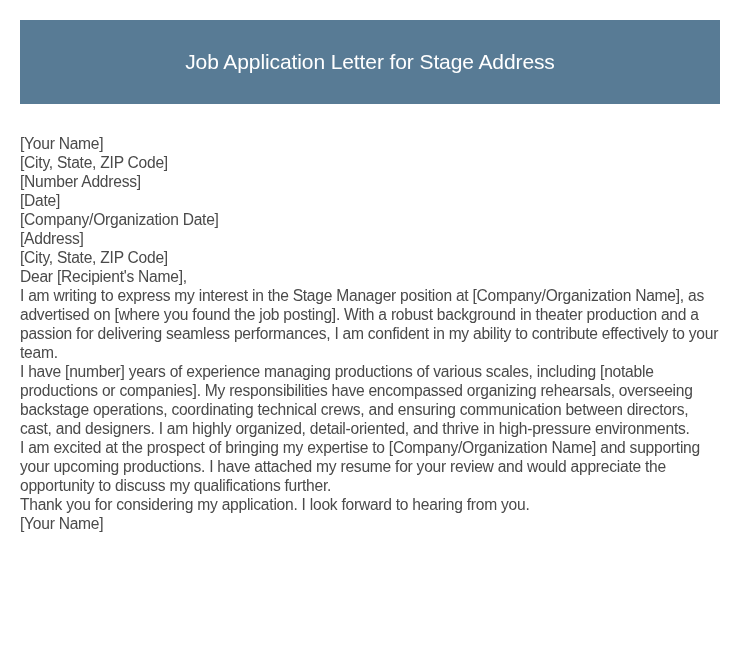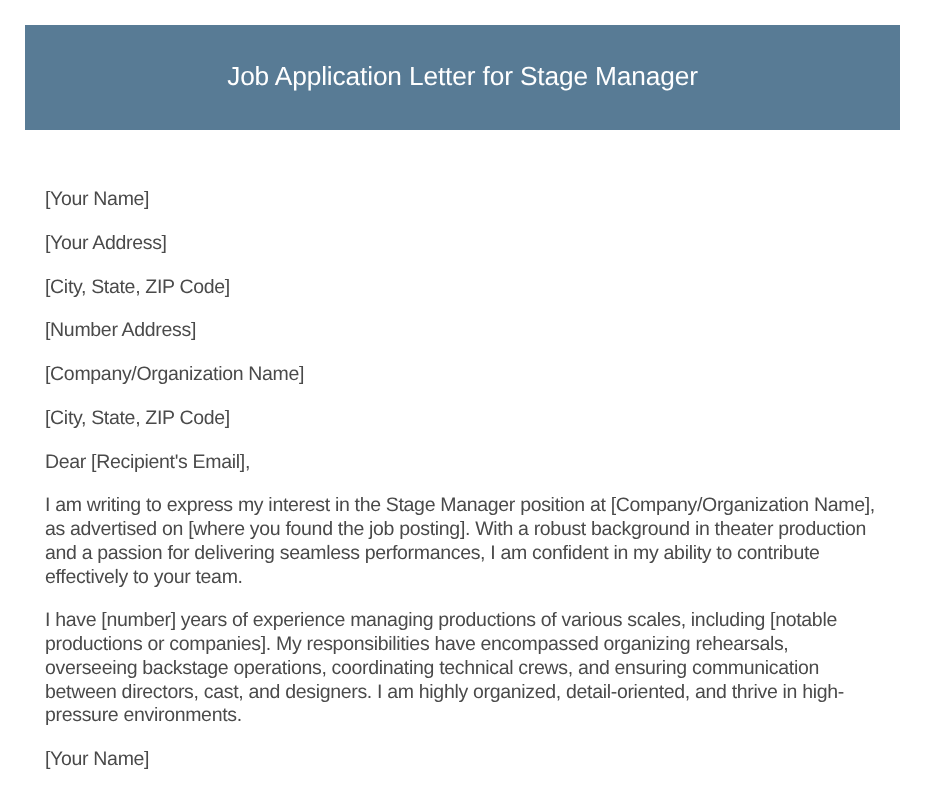--- a/index.html
+++ b/index.html
@@ -37,38 +37,41 @@
       left: 20px;
       top: 134px;
       width: 700px;
       color: #4a4a4a;
       font-size: 15.6px;
       line-height: 19px;
       letter-spacing: -0.25px;
     }
     .line, .para {
       display: block;
-      margin: 16px;
+      margin: 0;
     }
   </style>
 </head>
 <body>
 
 <div class="banner">
-  <h1 class="banner-title">Job Application Letter for Stage Manager</h1>
+  <h1 class="banner-title">Job Application Letter for Stage Address</h1>
 </div>
 
 <div class="letter">
   <div>
     <span class="line">[Your Name]</span>
-    <span class="line">[Your Address]</span>
     <span class="line">[City, State, ZIP Code]</span>
     <span class="line">[Number Address]</span>
   </div>
+  <span class="line">[Date]</span>
   <div>
-    <span class="line">[Company/Organization Name]</span>
+    <span class="line">[Company/Organization Date]</span>
+    <span class="line">[Address]</span>
     <span class="line">[City, State, ZIP Code]</span>
   </div>
-  <span class="line">Dear [Recipient's Email],</span>
+  <span class="line">Dear [Recipient's Name],</span>
   <p class="para">I am writing to express my interest in the Stage Manager position at [Company/Organization Name], as advertised on [where you found the job posting]. With a robust background in theater production and a passion for delivering seamless performances, I am confident in my ability to contribute effectively to your team.</p>
   <p class="para">I have [number] years of experience managing productions of various scales, including [notable productions or companies]. My responsibilities have encompassed organizing rehearsals, overseeing backstage operations, coordinating technical crews, and ensuring communication between directors, cast, and designers. I am highly organized, detail-oriented, and thrive in high-pressure environments.</p>
+  <p class="para">I am excited at the prospect of bringing my expertise to [Company/Organization Name] and supporting your upcoming productions. I have attached my resume for your review and would appreciate the opportunity to discuss my qualifications further.</p>
+  <p class="para">Thank you for considering my application. I look forward to hearing from you.</p>
   <span class="line">[Your Name]</span>
 </div>
 
 </body></html>

